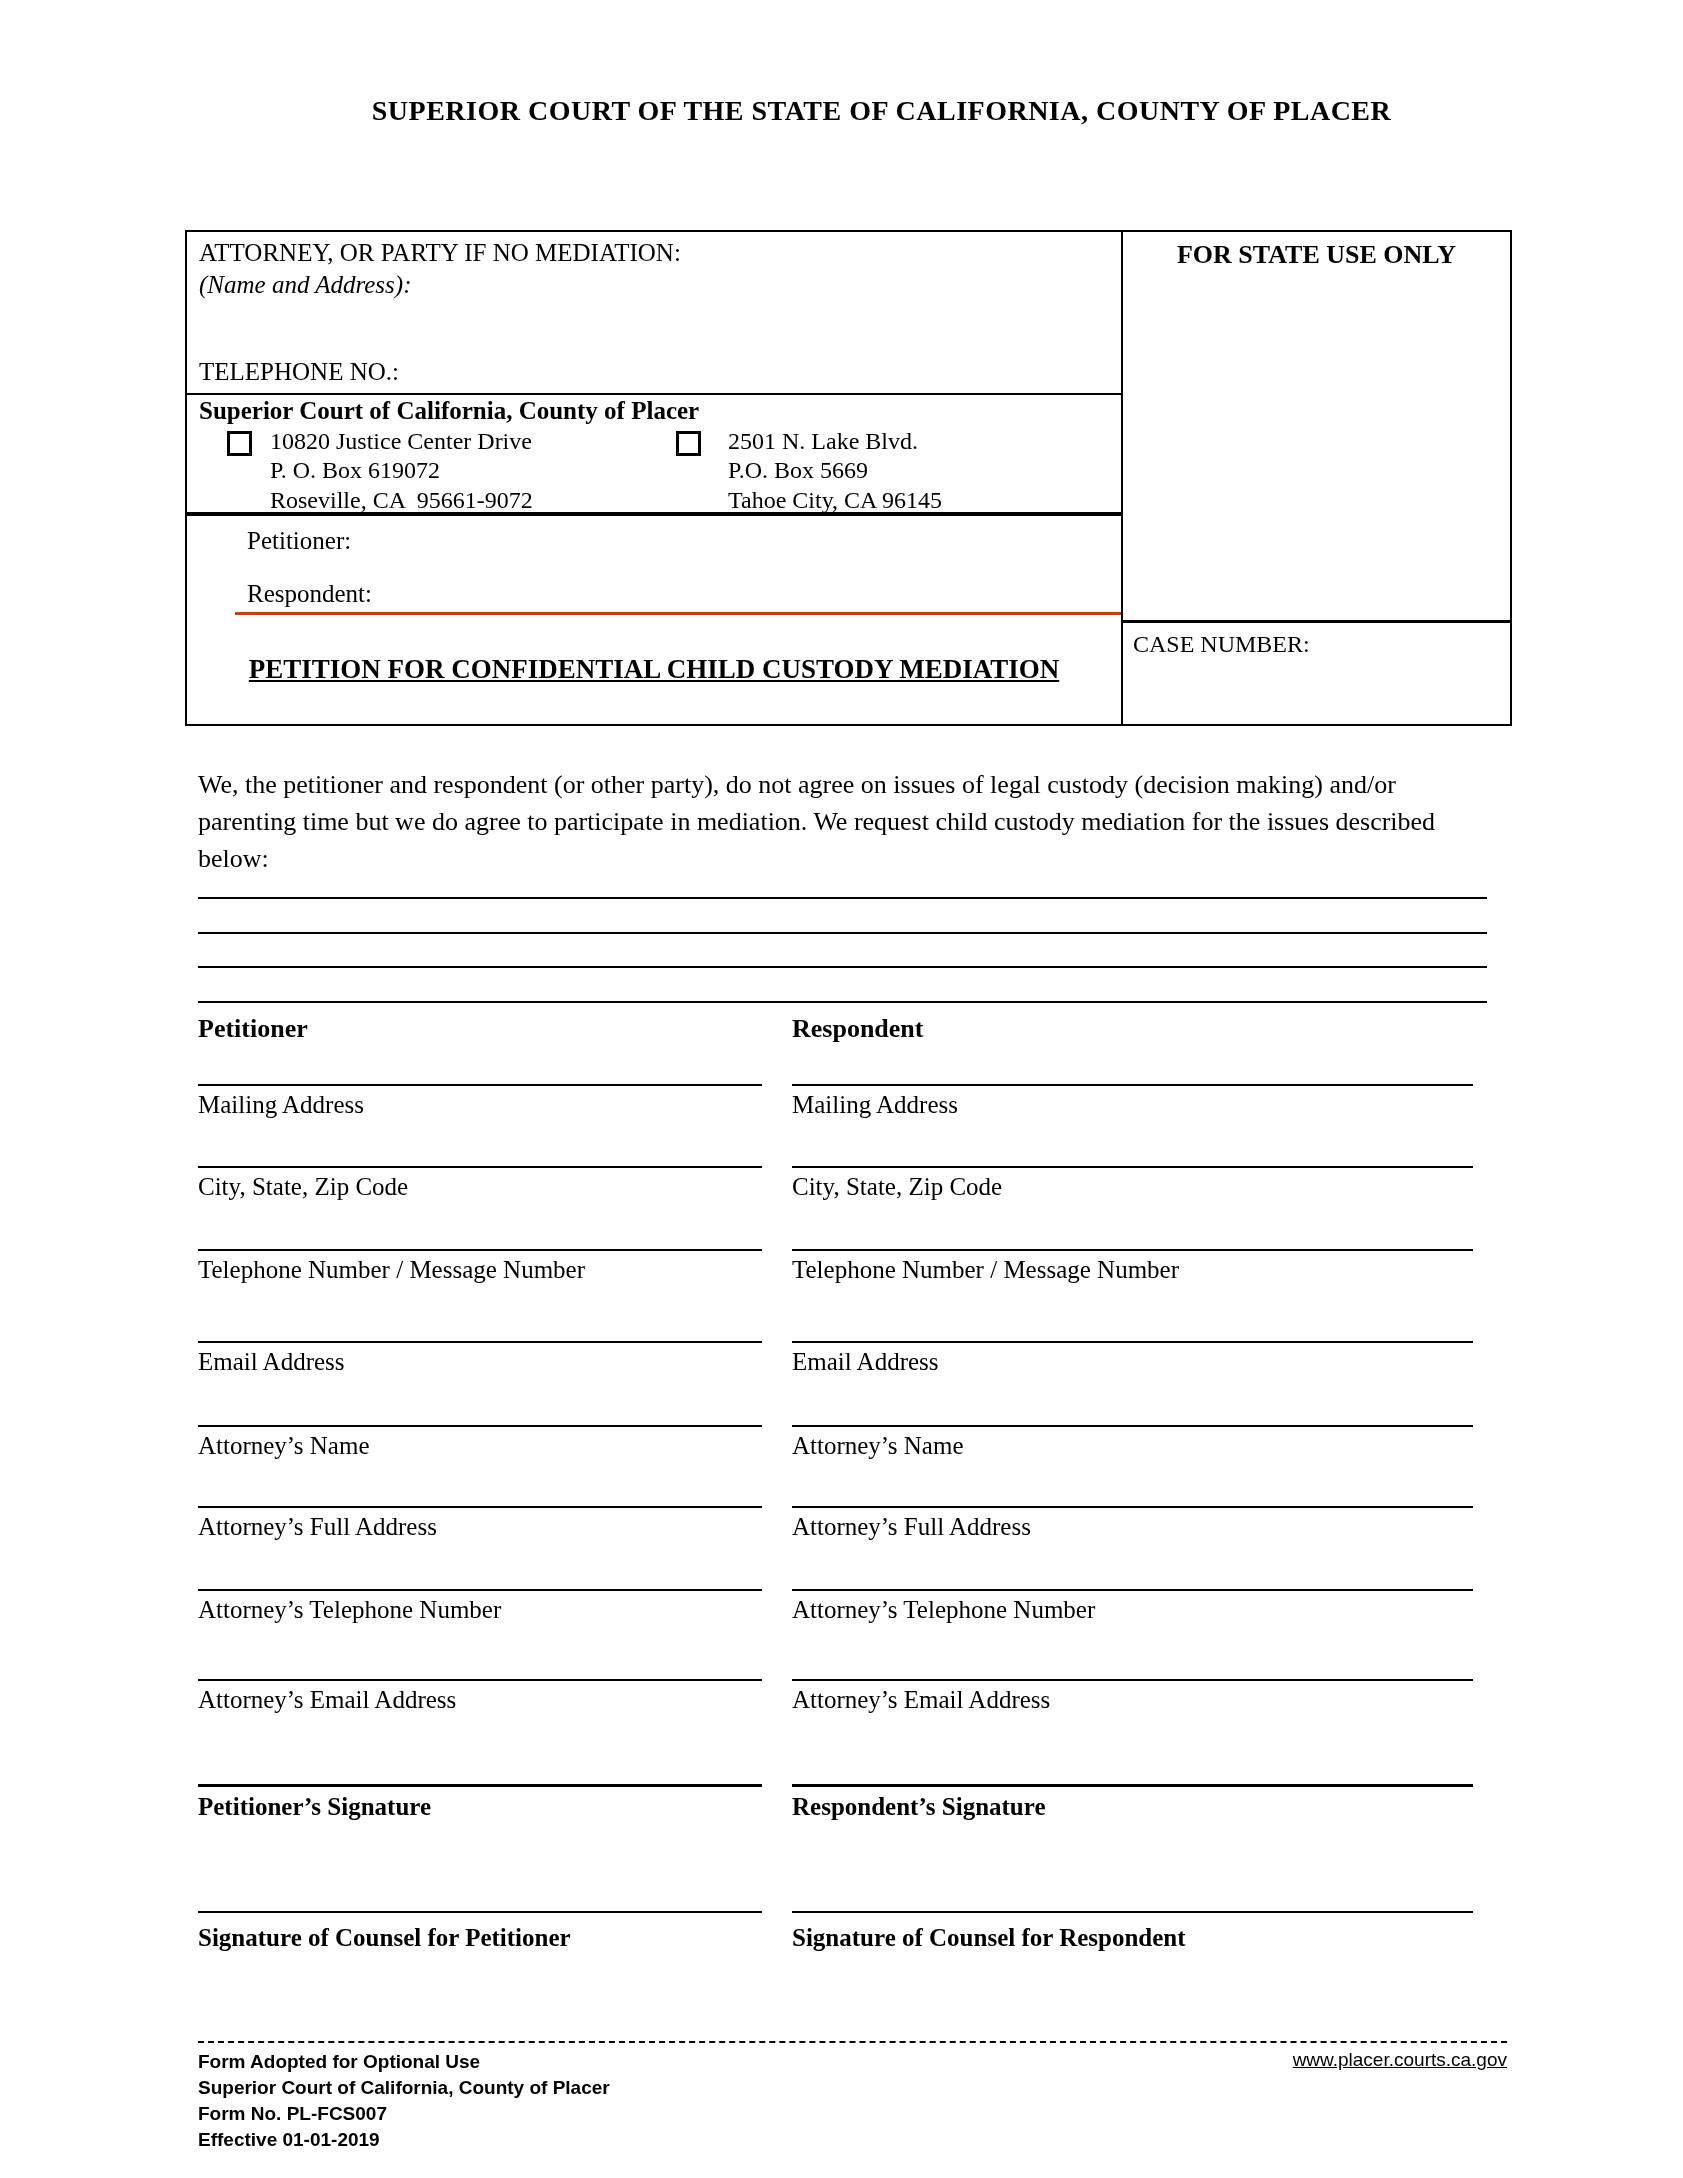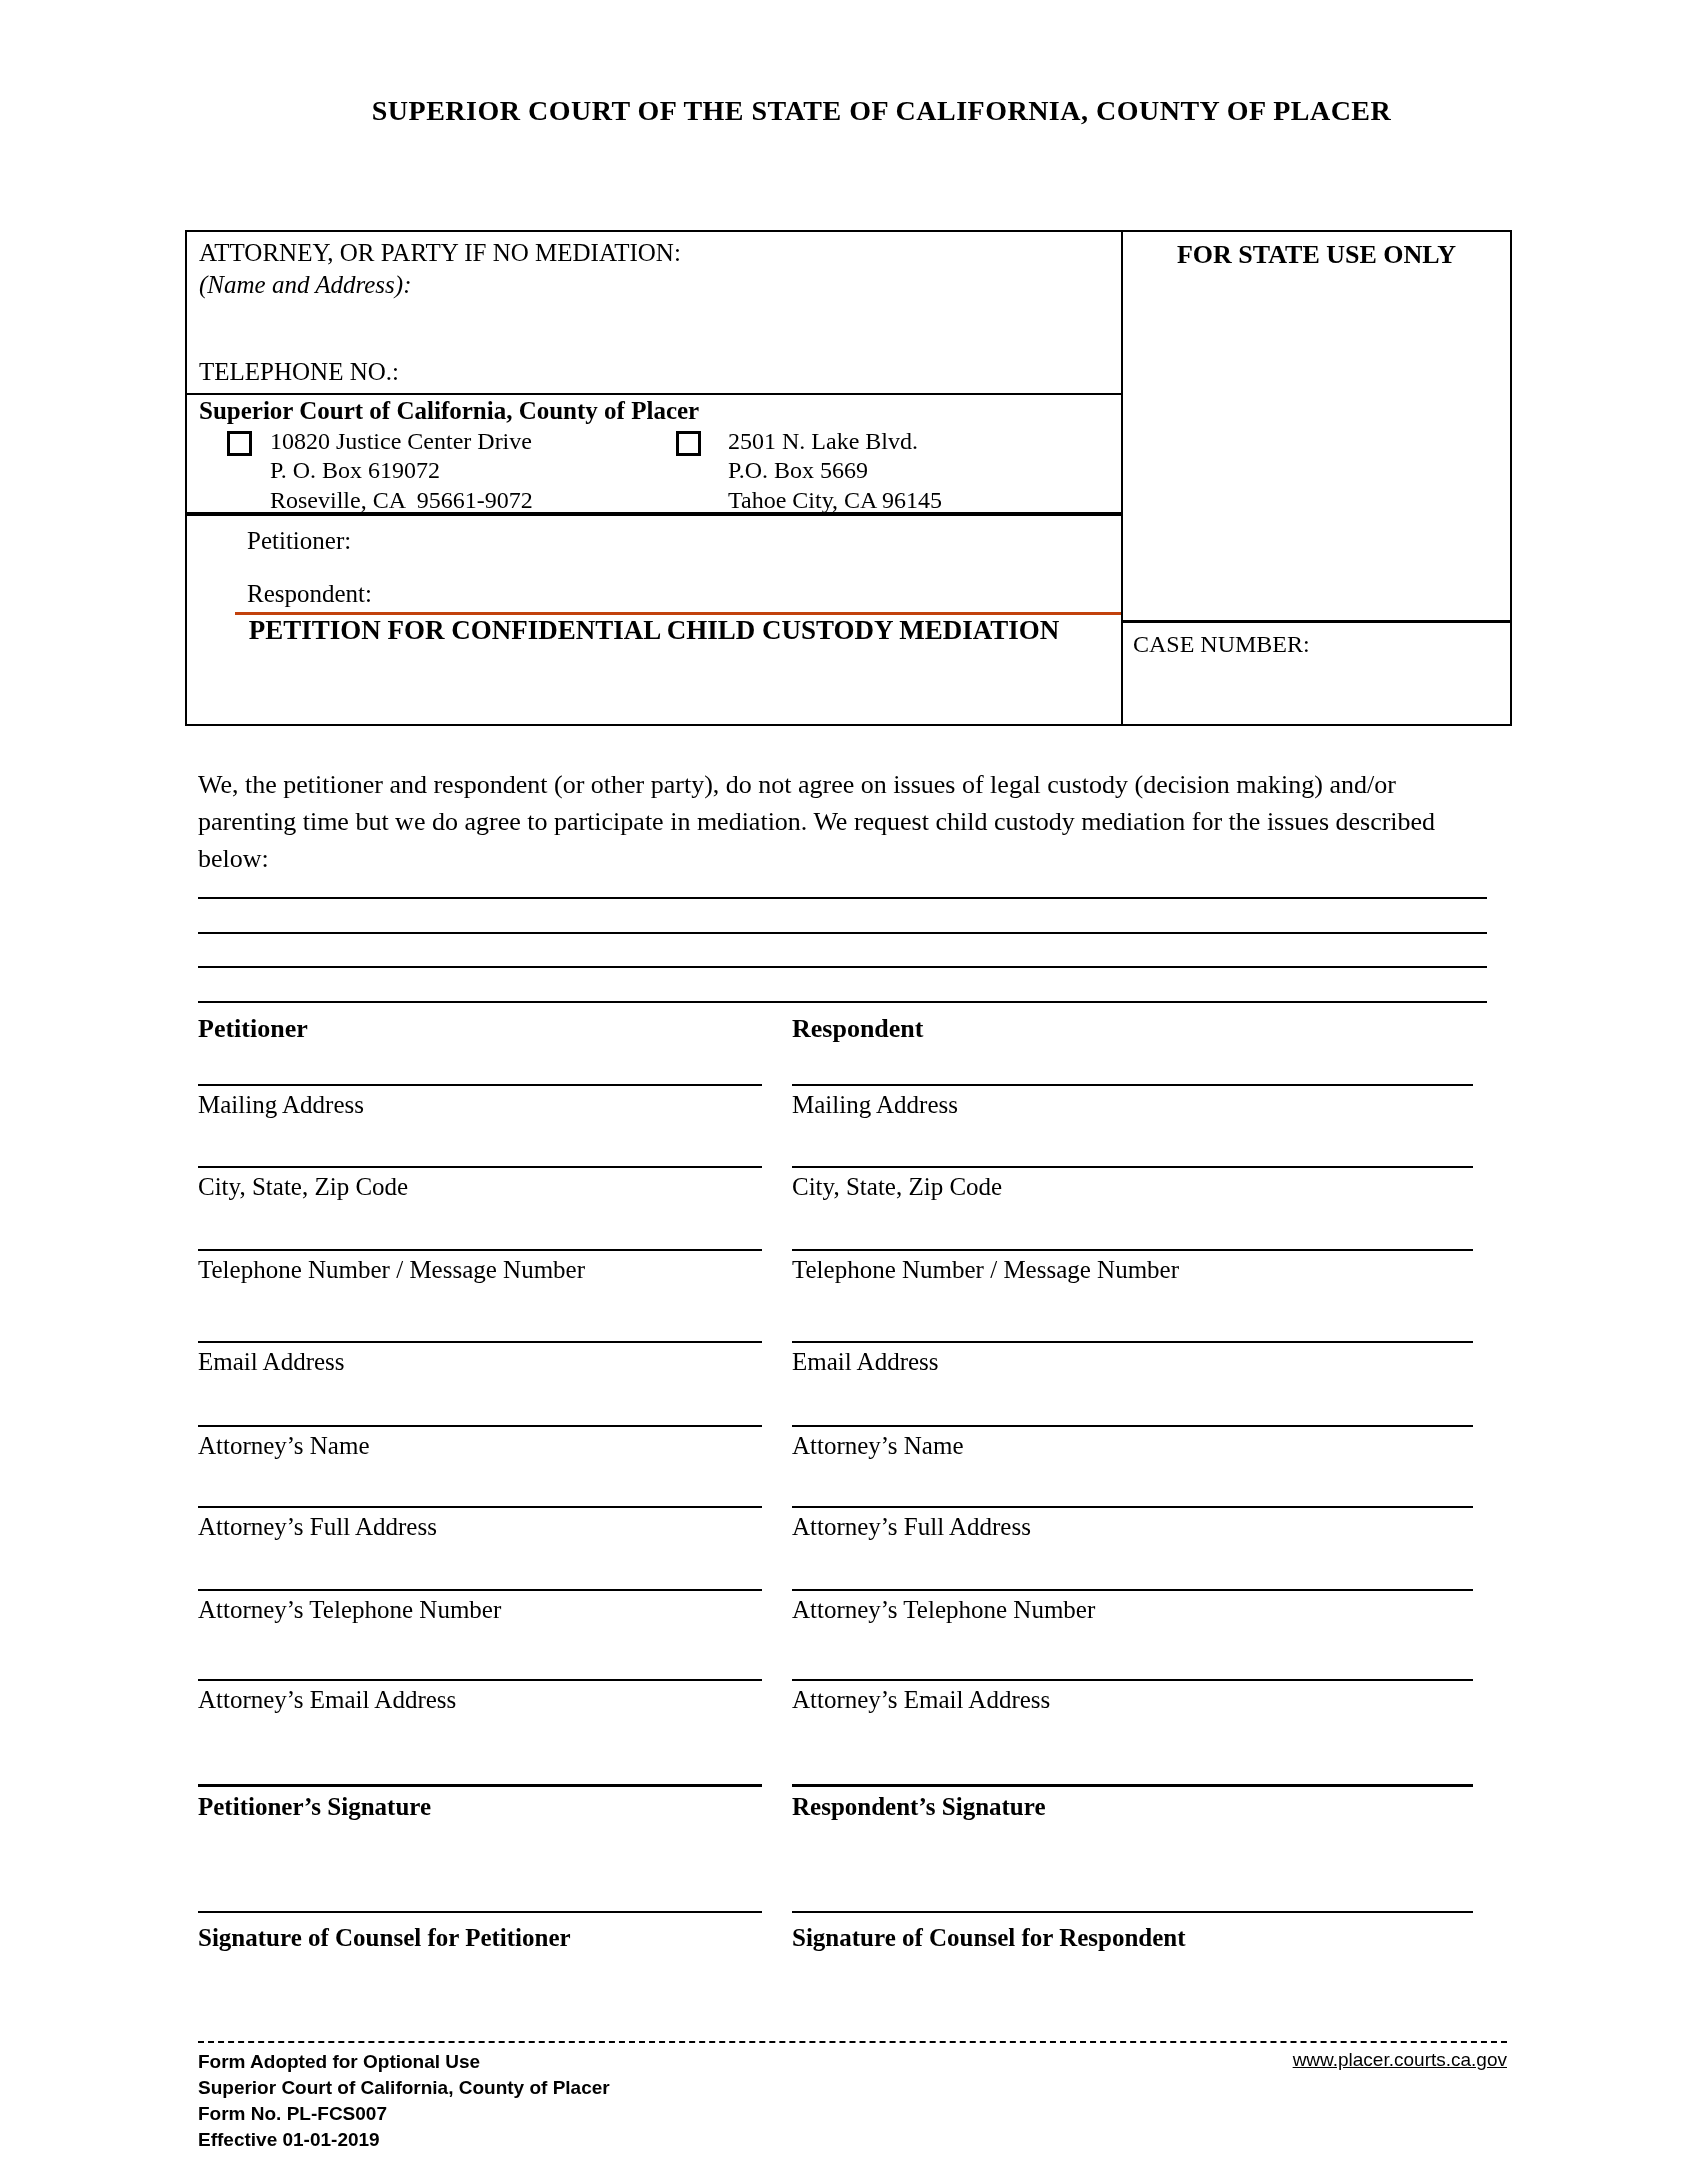--- a/index.html
+++ b/index.html
@@ -16,21 +16,21 @@
   .caption-box{
     top:230px;left:185px;width:1327px;height:496px;
     border:2px solid #000;box-sizing:border-box;display:flex;
   }
   .cb-left{flex:0 0 934px;border-right:2px solid #000;display:flex;flex-direction:column;}
   .cb-right{flex:1;display:flex;flex-direction:column;}
   .sec{position:relative;box-sizing:border-box;}
   .sec-attorney{height:168px;border-bottom:2px solid #000;}
   .sec-court{height:125px;border-bottom:4px solid #000;}
   .sec-parties{height:102px;border-bottom:3px solid #c2410c;margin-left:48px;}
-  .sec-title{height:112px;display:flex;justify-content:center;}
+  .sec-title{height:112px;display:flex;align-items:center;justify-content:center;text-decoration:underline;}
   .lbl{font-size:25px;line-height:30px;}
   .italic{font-style:italic;}
   .court-name{font-size:25px;font-weight:bold;}
   .addr{font-size:24px;line-height:28px;white-space:pre;}
   .checkbox{
     width:25px;height:25px;border:3px solid #000;box-sizing:border-box;background:#fff;
   }
   .form-title{font-size:27px;font-weight:bold;text-align:center;}
   .court-use{height:388px;text-align:center;padding-top:8px;box-sizing:border-box;
     font-size:26px;font-weight:bold;}

